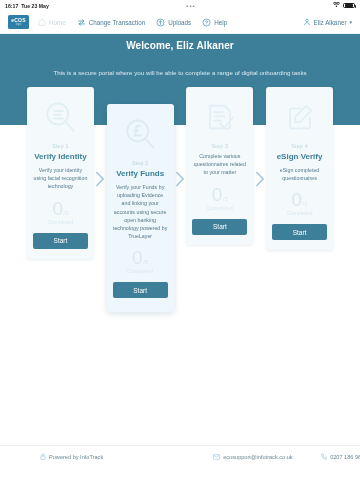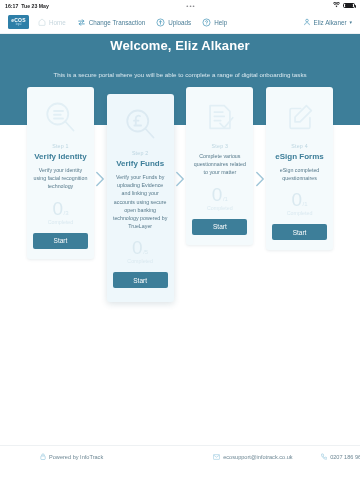--- a/index.html
+++ b/index.html
@@ -89,21 +89,21 @@
   
   .hero {
     background: #3d7e99;
     height: 47px;
     display: flex; flex-direction: column;
     align-items: center; justify-content: center;
     text-align: center;
   }
   .hero h1 {
     color: #ffffff;
-    font-size: 13px;
+    font-size: 10px;
     font-weight: bold;
     letter-spacing: 0.1px;
     margin-bottom: 18px;
   }
   .hero p {
     color: #dceaf1;
     font-size: 6.2px;
     font-weight: normal;
   }
 
@@ -131,21 +131,21 @@
     background: #f4fafc;
     border-radius: 3px;
     padding: 8px 6px 10px;
     display: flex;
     flex-direction: column;
     align-items: center;
     box-shadow: 0 1px 3px rgba(40,80,100,0.10);
   }
   .card.raised {
     background: #eef7fb;
-    margin-top: 7px;
+    margin-top: 17px;
     padding-bottom: 14px;
     box-shadow: 0 2px 6px rgba(40,80,100,0.16);
   }
   .card-icon {
     height: 44px;
     display: flex; align-items: center; justify-content: center;
     margin-bottom: 4px;
   }
   .card-icon svg { display: block; }
   .step {
@@ -394,21 +394,21 @@
     </div>
 
     <div class="card">
       <div class="card-icon">
         <svg width="34" height="34" viewBox="0 0 48 48" fill="none" stroke="#e2eff5" stroke-width="2.4" stroke-linecap="round" stroke-linejoin="round">
           <path d="M38 25v13a2 2 0 0 1-2 2H12a2 2 0 0 1-2-2V14a2 2 0 0 1 2-2h13"></path>
           <path d="M33 8l7 7-16 16h-7v-7z"></path>
         </svg>
       </div>
       <div class="step">Step 4</div>
-      <div class="card-title">eSign Forms</div>
+      <div class="card-title">eSign Verify</div>
       <div class="card-desc">eSign completed questionnaires</div>
       <div class="counter">
         <span class="big">0</span>
         <span class="small">/1</span>
       </div>
       <div class="completed">Completed</div>
       <button class="start-btn">Start</button>
     </div>
 
   </div>

